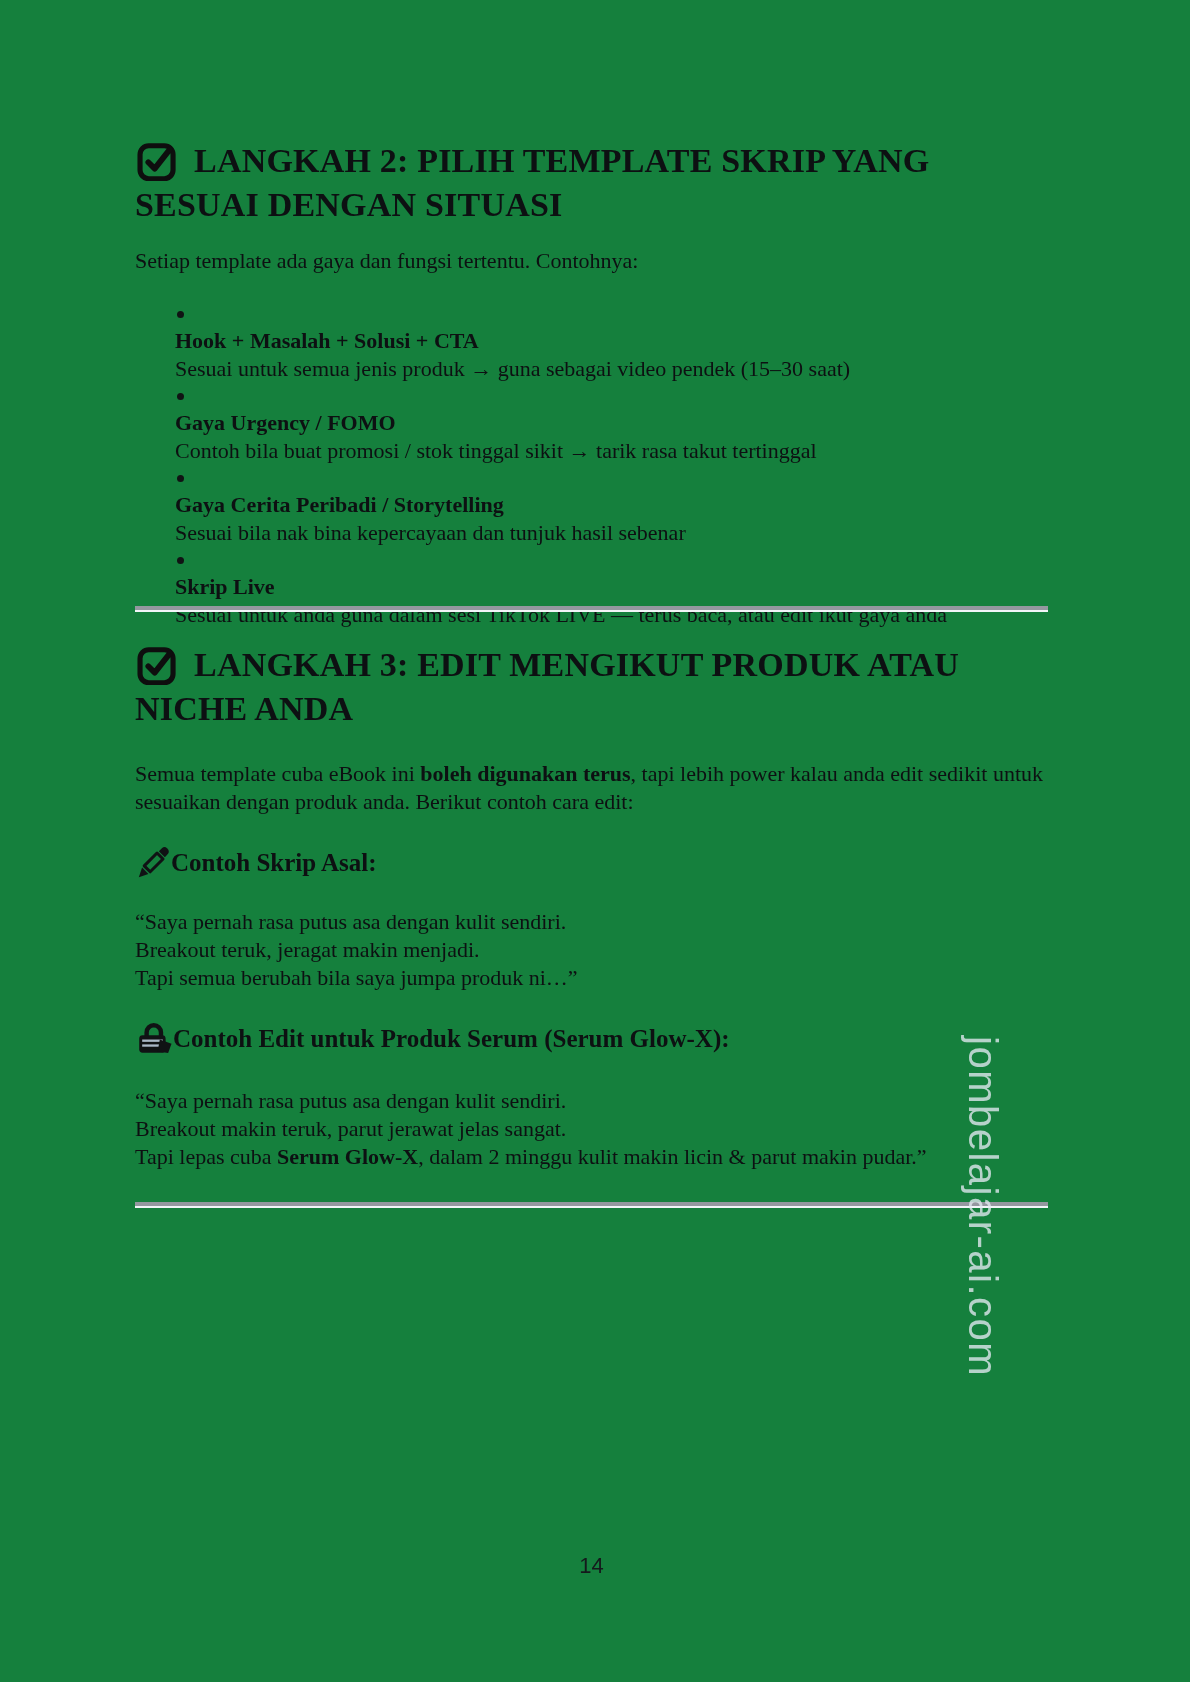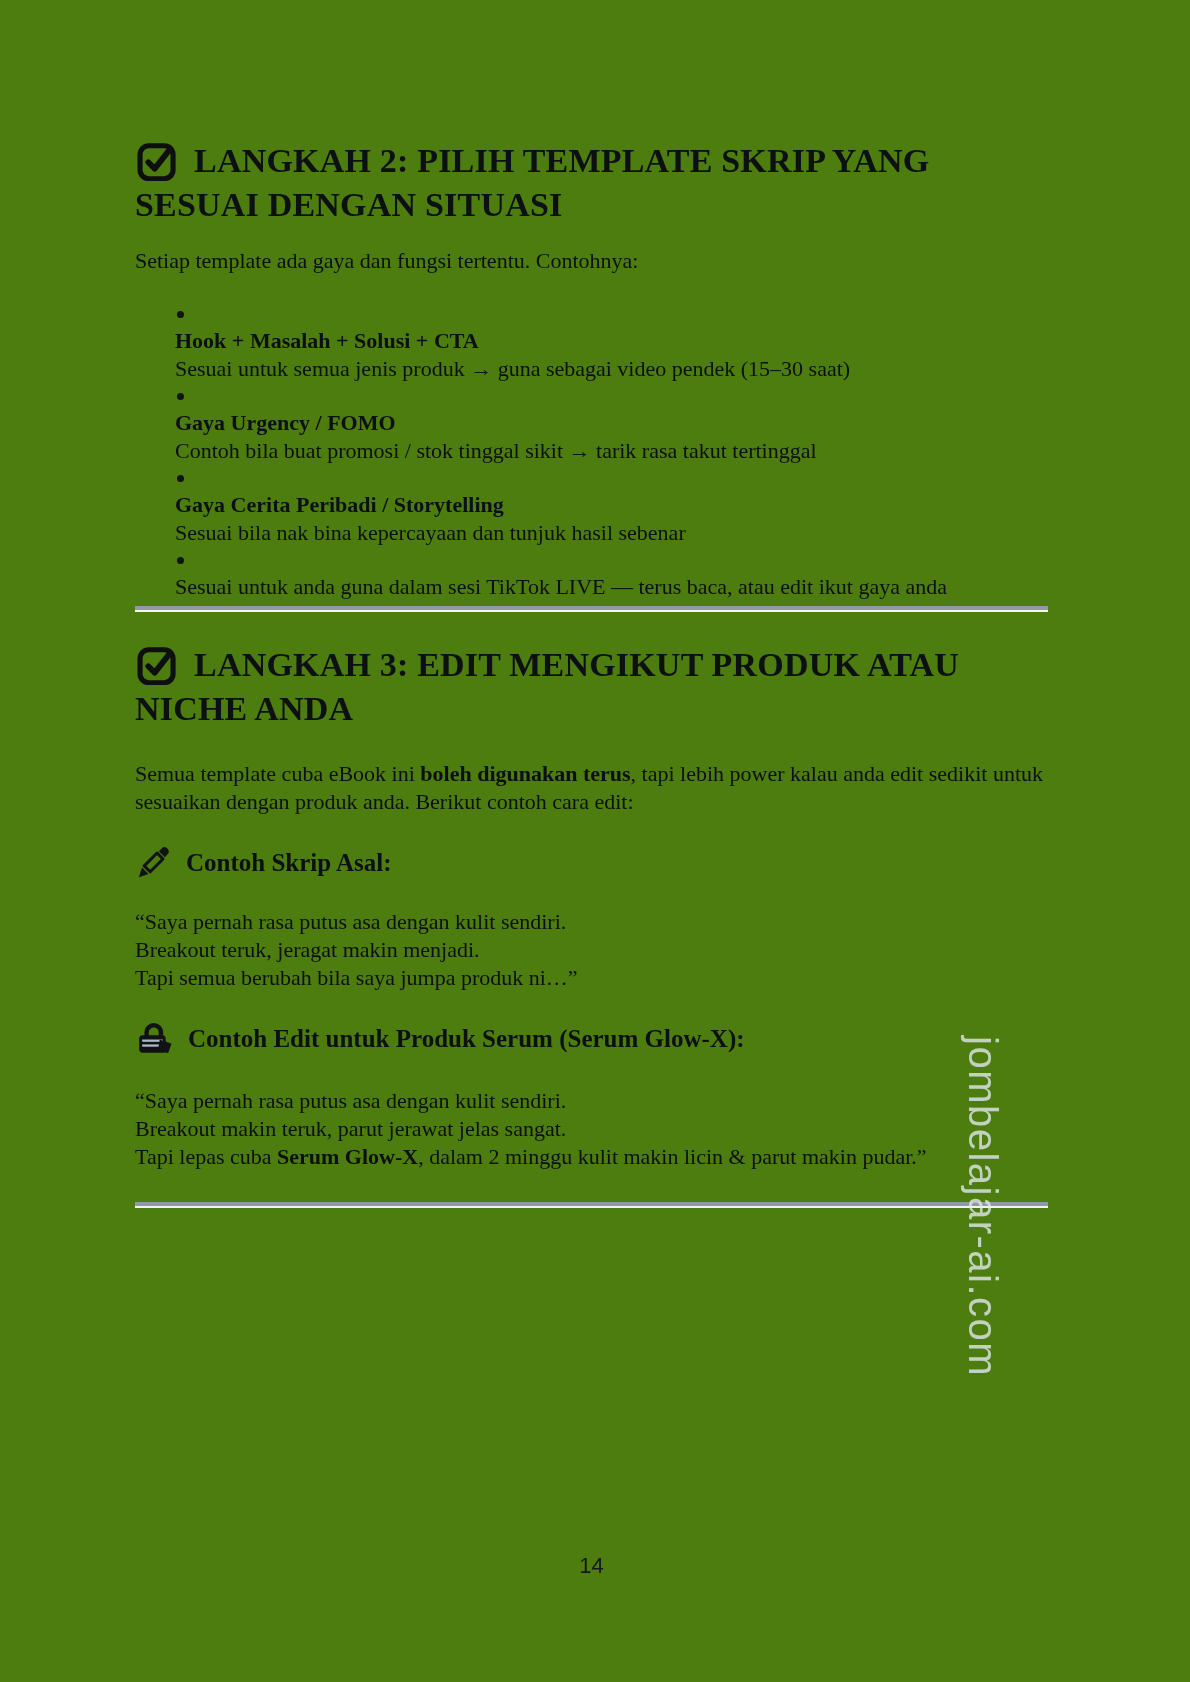--- a/index.html
+++ b/index.html
@@ -1,19 +1,19 @@
 <!DOCTYPE html>
 <html><head>
 <meta charset="utf-8">
 <style>
   html,body{margin:0;padding:0;background:#8b99a9;}
   .page{
     position:relative;
     width:1190px;height:1682px;
-    background:#4d7c0f;
+    background:#15803d;
     font-family:"Liberation Serif",serif;
     color:#0d1012;
     overflow:hidden;
   }
   .content{position:absolute;left:135px;top:0;width:913px;height:100%;}
   .abs{position:absolute;margin:0;}
   .h1{
     font-size:34px;line-height:44px;font-weight:bold;
     letter-spacing:.2px;width:100%;
   }
@@ -30,21 +30,21 @@
     content:"";position:absolute;left:2px;top:11px;
     width:7px;height:7px;border-radius:50%;background:#101314;
   }
   .li-label{font-weight:bold;}
   .rule{
     width:913px;height:4px;background:#94989f;
     border-bottom:2px solid #f2f5f8;
   }
   .h3{
     font-size:25px;line-height:34px;font-weight:bold;
-    display:flex;align-items:center;gap:15px;
+    display:flex;align-items:center;
   }
   .h3 .icon{display:inline-flex;}
   .quote{font-size:22px;line-height:28px;}
   .qline{display:block;}
   .watermark{
     left:1005px;top:1036px;
     transform:rotate(90deg);transform-origin:0 0;
     font-family:"Liberation Sans",sans-serif;
     font-size:40px;letter-spacing:1.5px;
     color:#e4eaf2;opacity:.78;white-space:nowrap;
@@ -94,20 +94,21 @@
       <div class="li">
         <span class="li-marker"></span>
         <div class="li-body">
           <div class="li-label">Gaya Cerita Peribadi / Storytelling</div>
           <div class="li-desc">Sesuai bila nak bina kepercayaan dan tunjuk hasil sebenar</div>
         </div>
       </div>
       <div class="li">
         <span class="li-marker"></span>
         <div class="li-body">
+          <div class="li-label">Skrip Live</div>
           <div class="li-desc">Sesuai untuk anda guna dalam sesi TikTok LIVE — terus baca, atau edit ikut gaya anda</div>
         </div>
       </div>
     </div>
 
     <div class="abs rule" style="top:606px"></div>
 
     <h1 class="abs h1" style="top:641px">
       <span class="titleline">
         <span class="cb-icon">

